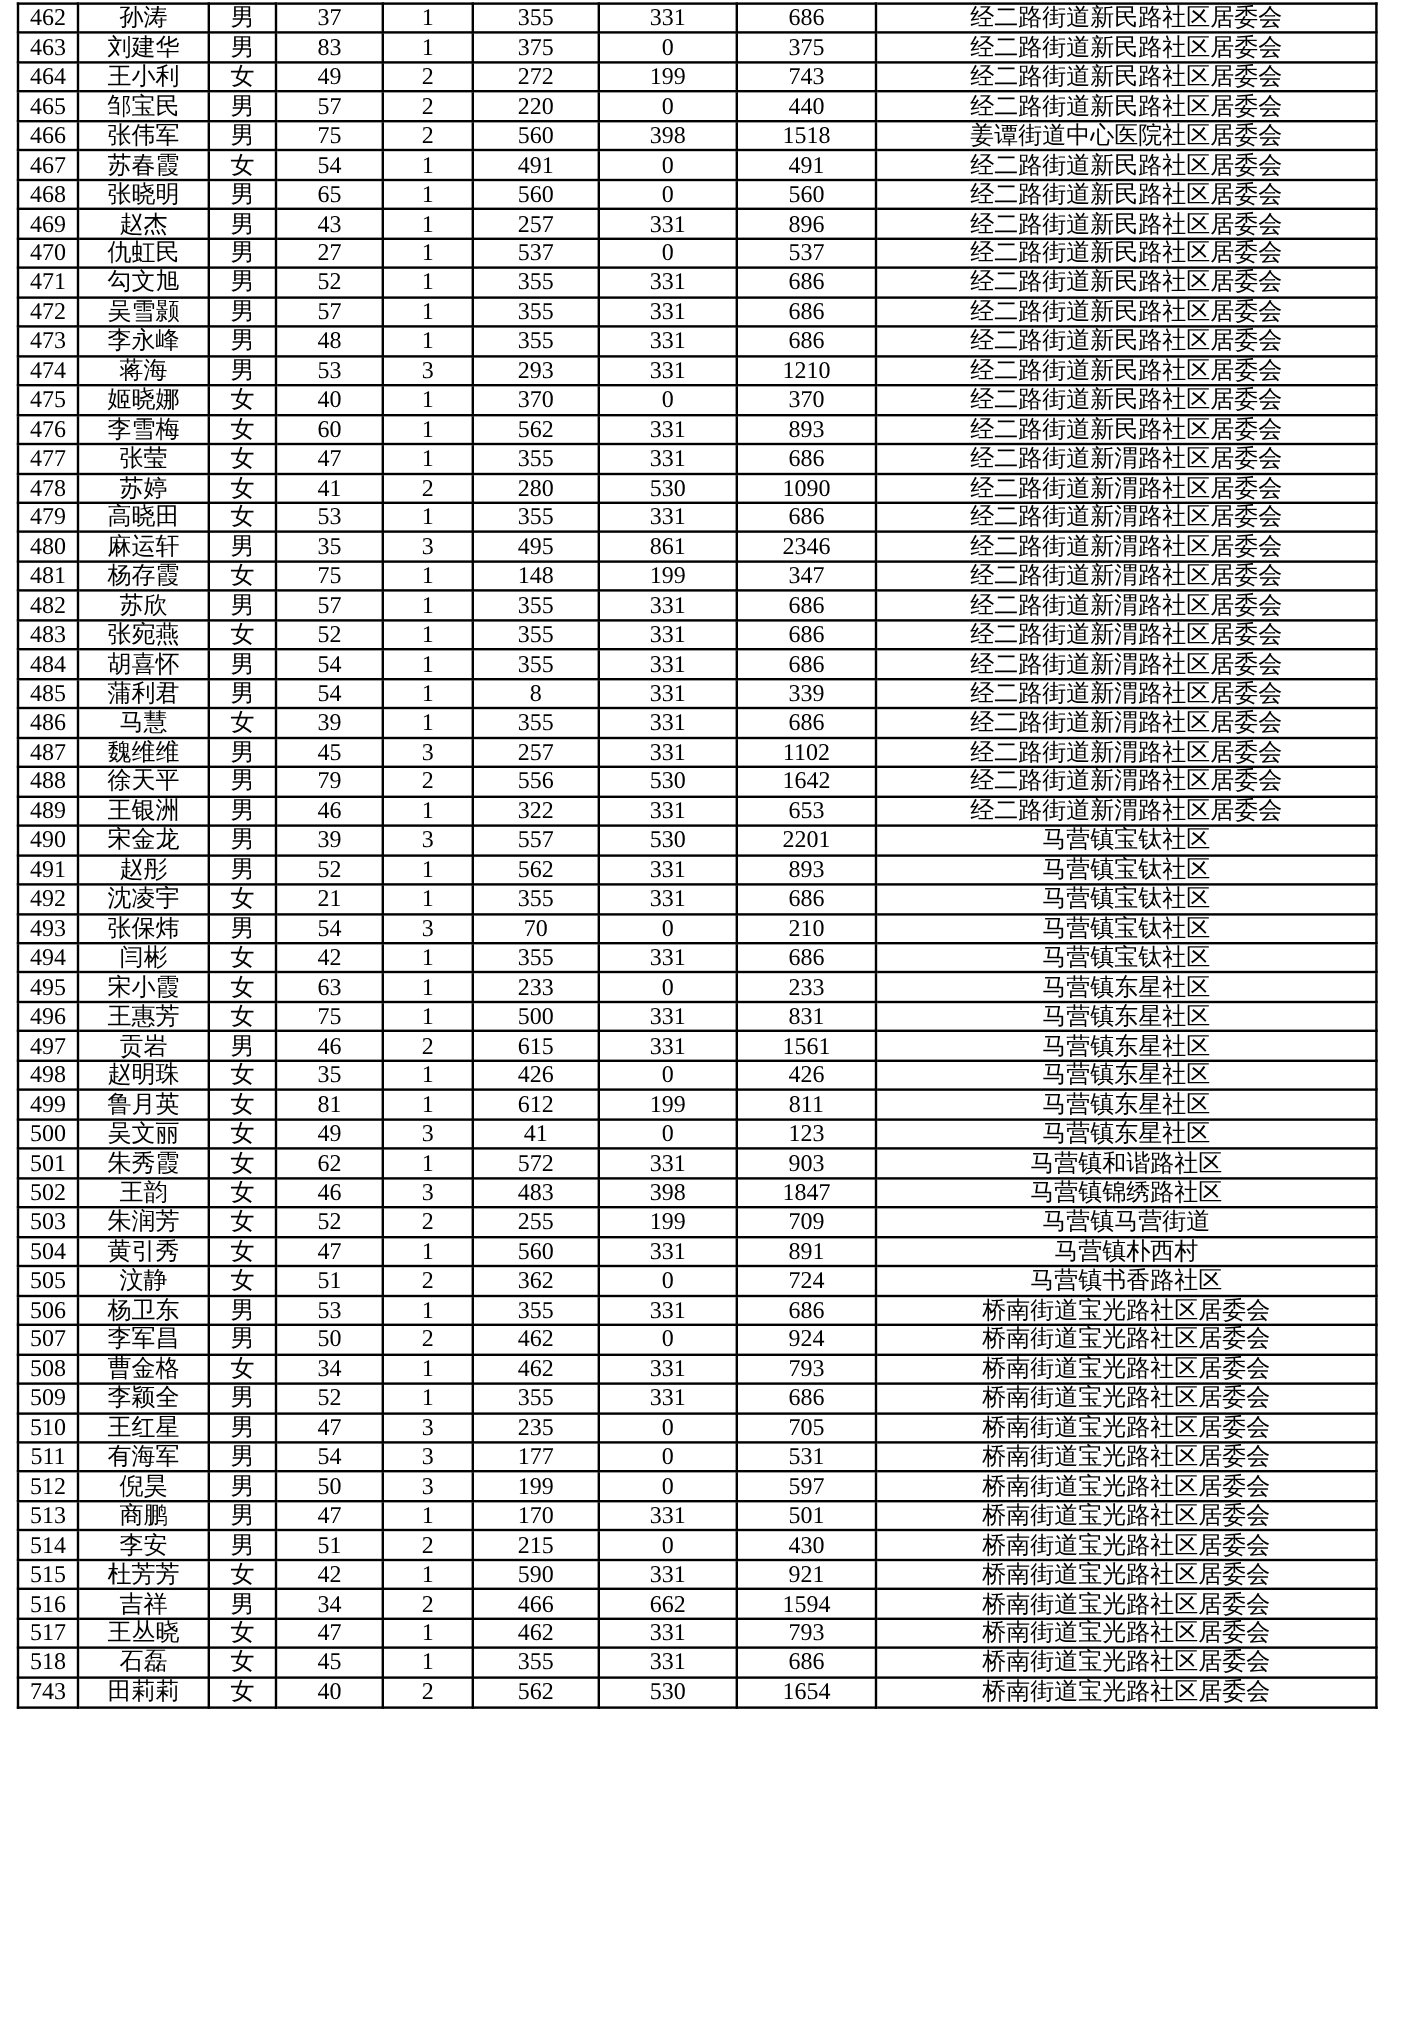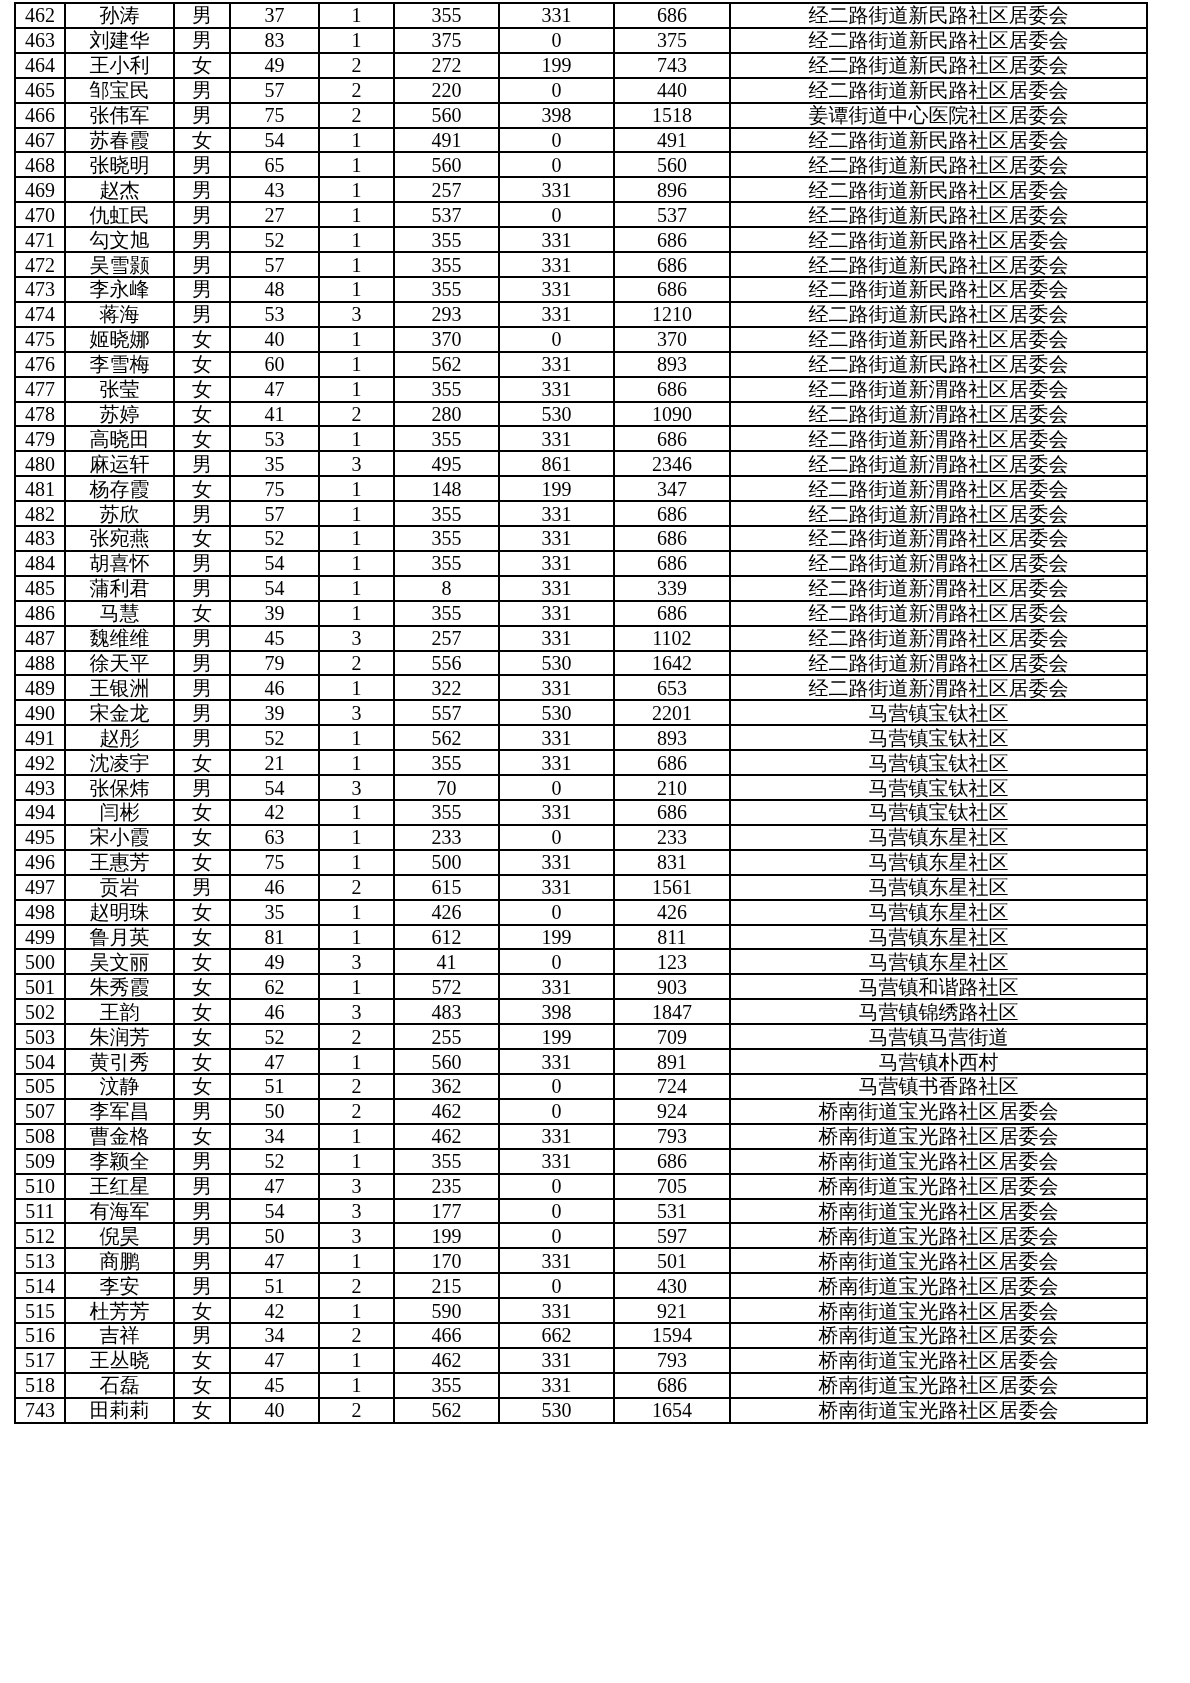--- a/index.html
+++ b/index.html
@@ -537,20 +537,31 @@
         <td>汶静</td>
         <td>女</td>
         <td>51</td>
         <td>2</td>
         <td>362</td>
         <td>0</td>
         <td>724</td>
         <td>马营镇书香路社区</td>
       </tr>
       <tr>
+        <td>506</td>
+        <td>杨卫东</td>
+        <td>男</td>
+        <td>53</td>
+        <td>1</td>
+        <td>355</td>
+        <td>331</td>
+        <td>686</td>
+        <td>桥南街道宝光路社区居委会</td>
+      </tr>
+      <tr>
         <td>507</td>
         <td>李军昌</td>
         <td>男</td>
         <td>50</td>
         <td>2</td>
         <td>462</td>
         <td>0</td>
         <td>924</td>
         <td>桥南街道宝光路社区居委会</td>
       </tr>

